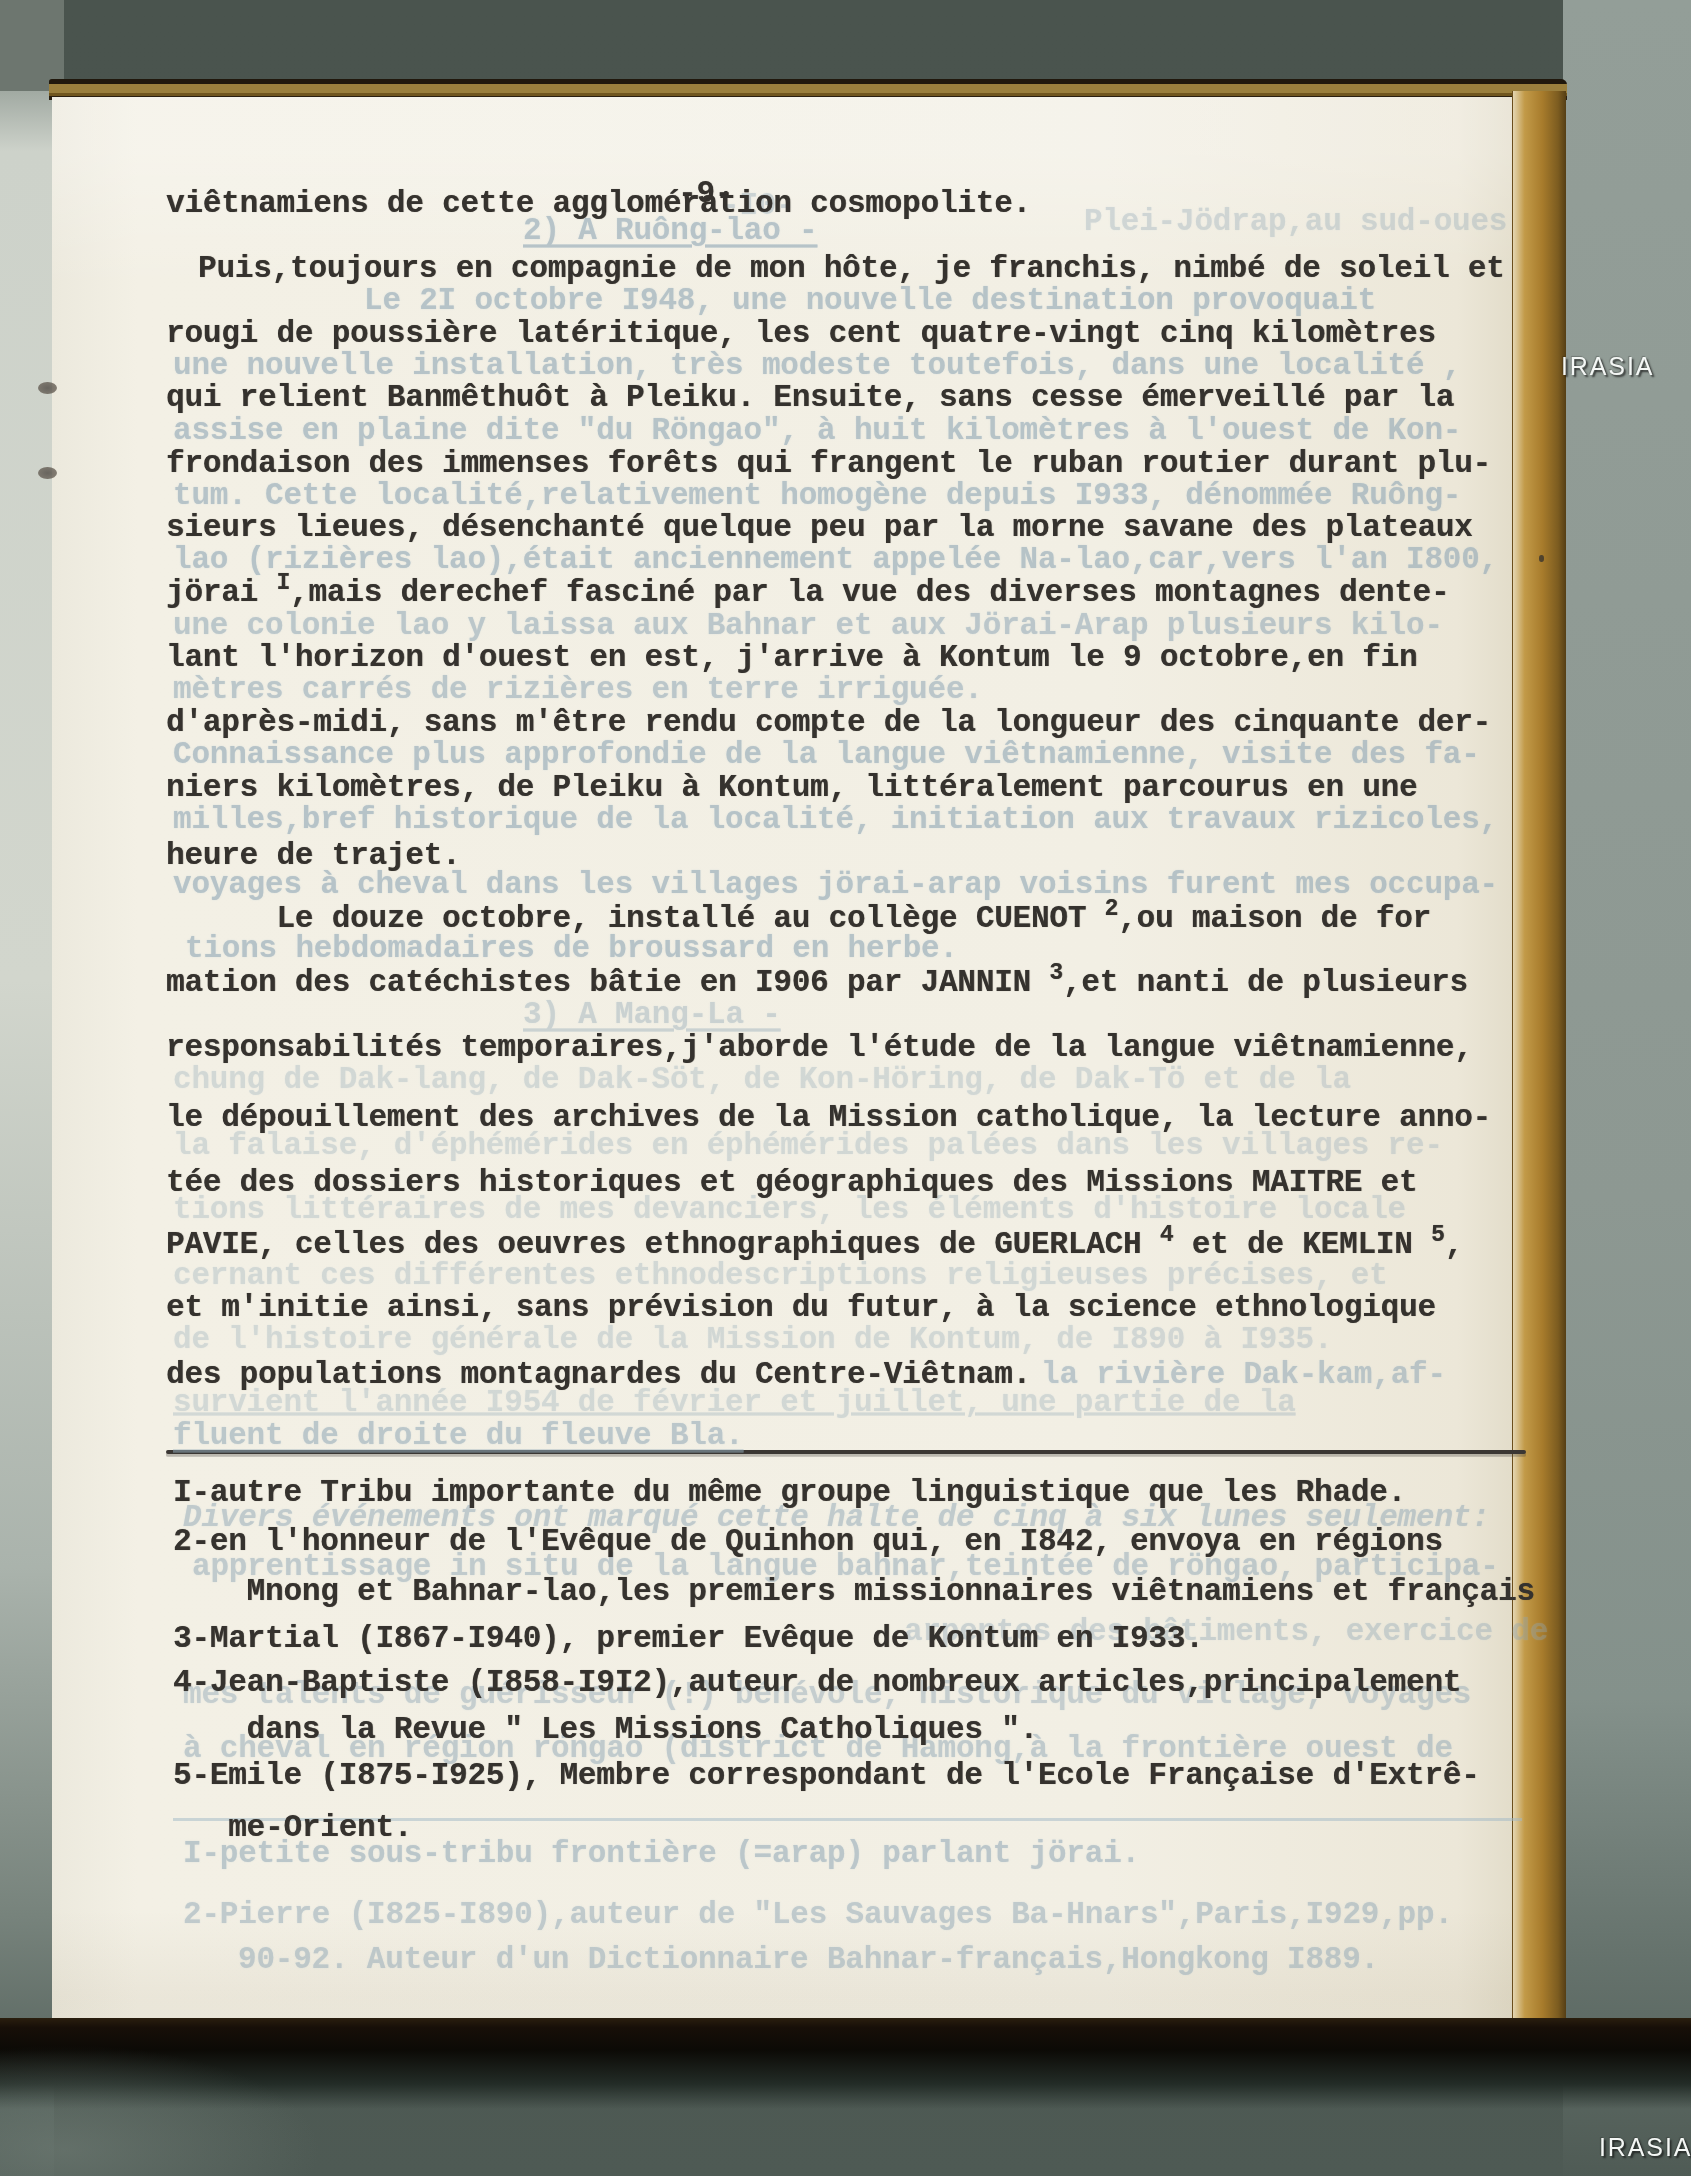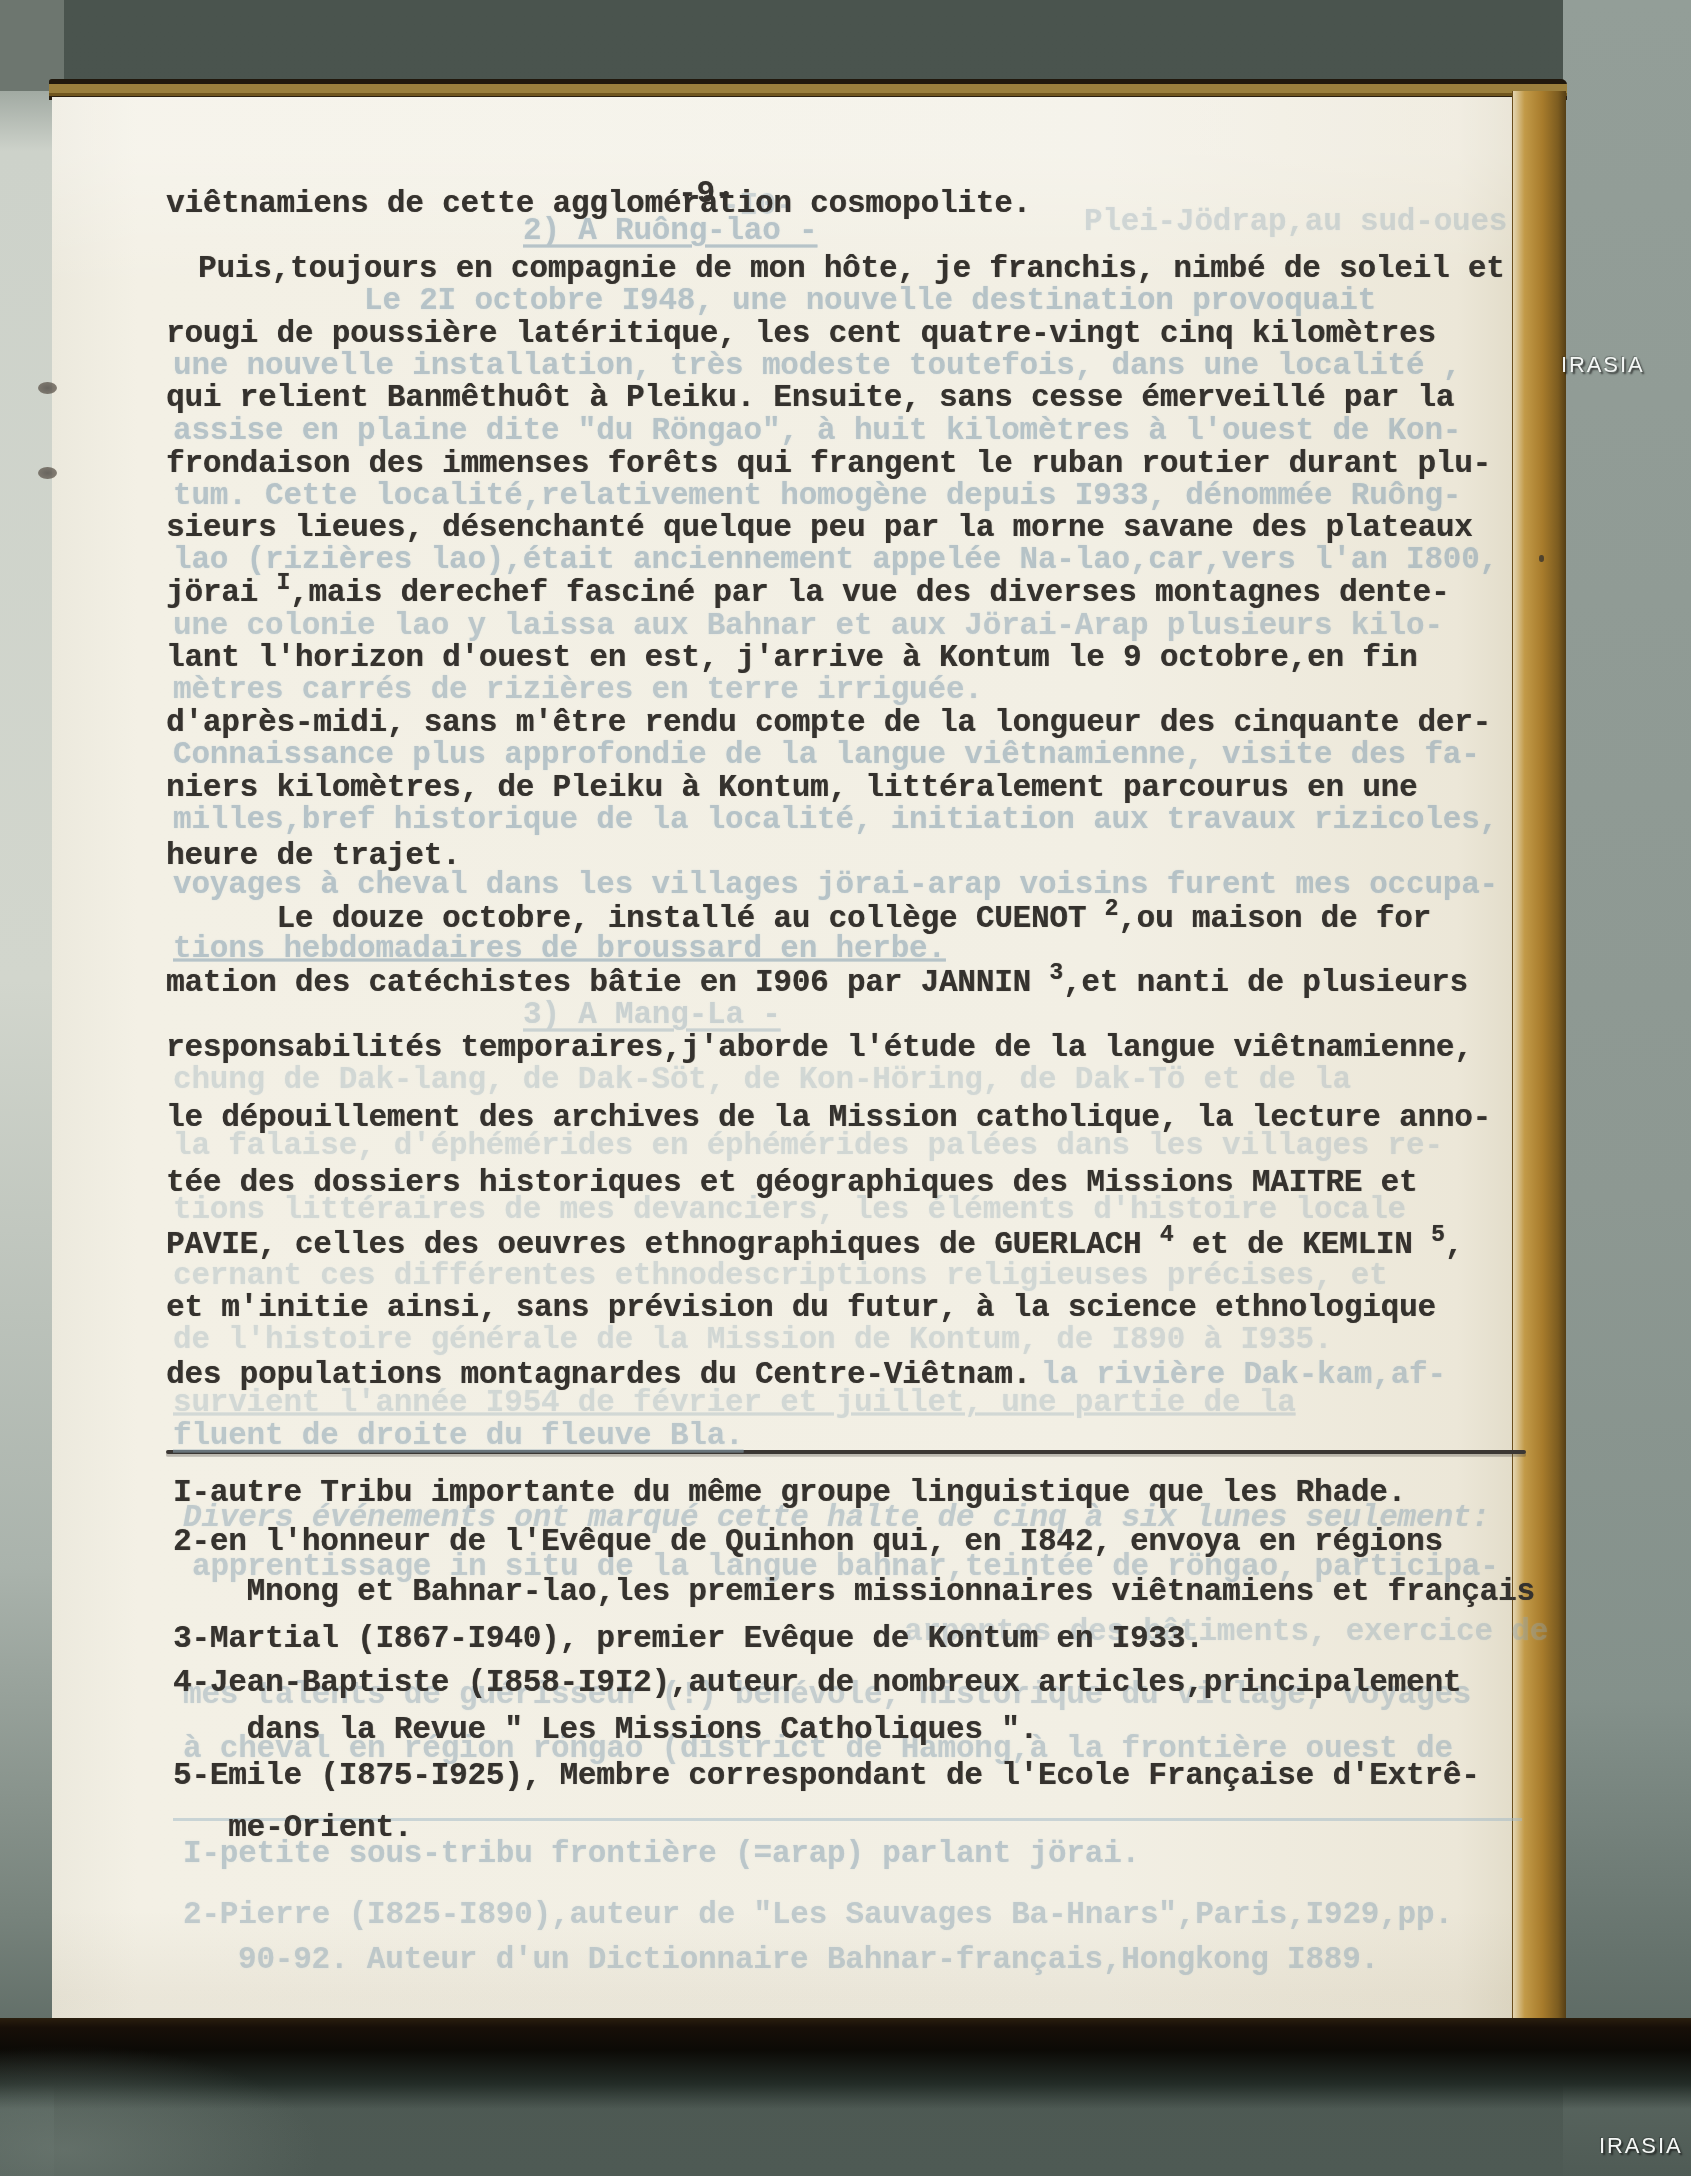--- a/index.html
+++ b/index.html
@@ -41,21 +41,21 @@
   .dark{color:#35322e;font-weight:bold;text-shadow:0.4px 0.5px 0.7px rgba(45,40,34,.65);}
   .faint{color:#8fa6b5;font-weight:bold;text-shadow:0 0 1.4px rgba(160,185,200,.75);}
   .u{text-decoration:underline;text-underline-offset:5.7px;}
   .sup{font-size:23px;position:relative;top:-12.3px;}
   
   #fn-sep{left:166px;top:1450px;width:1360px;height:3.8px;background:#3b3733;
       box-shadow:0 2.8px 0 rgba(60,55,50,.30);border-radius:1.9px;}
   #bleed-sep{left:173px;top:1818px;width:1349px;height:2.8px;
       background:rgba(160,183,198,.5);}
   
-  .wm{font-family:"Liberation Sans","DejaVu Sans",sans-serif;font-size:22px;
+  .wm{font-family:"Liberation Sans","DejaVu Sans",sans-serif;font-size:25px;
       color:#f4f7f5;letter-spacing:1.9px;
       text-shadow:1.9px 1.9px 1.9px rgba(15,15,15,.7),-0.9px -0.9px 0.9px rgba(15,15,15,.25);}
 </style>
 </head>
 <body>
 
 <div id="scan">
   <div class="abs" id="left-strip"></div>
   <div class="abs" id="right-strip"></div>
   <div class="abs" id="corner-tl"></div>
@@ -78,21 +78,21 @@
       <div class="tl faint" style="left: 364px; top: 300px; opacity: 0.6;"><span>Le 2I octobre I948, une nouvelle destination provoquait</span></div>
       <div class="tl faint" style="left: 173px; top: 365px; opacity: 0.6;"><span>une nouvelle installation, très modeste toutefois, dans une localité ,</span></div>
       <div class="tl faint" style="left: 173px; top: 430px; opacity: 0.6;"><span>assise en plaine dite "du Röngao", à huit kilomètres à l'ouest de Kon-</span></div>
       <div class="tl faint" style="left: 173px; top: 495px; opacity: 0.6;"><span>tum. Cette localité,relativement homogène depuis I933, dénommée Ruông-</span></div>
       <div class="tl faint" style="left: 173px; top: 559px; opacity: 0.6;"><span>lao (rizières lao),était anciennement appelée Na-lao,car,vers l'an I800,</span></div>
       <div class="tl faint" style="left: 173px; top: 625px; opacity: 0.55;"><span>une colonie lao y laissa aux Bahnar et aux Jörai-Arap plusieurs kilo-</span></div>
       <div class="tl faint" style="left: 173px; top: 689px; opacity: 0.55;"><span>mètres carrés de rizières en terre irriguée.</span></div>
       <div class="tl faint" style="left: 173px; top: 754px; opacity: 0.6;"><span>Connaissance plus approfondie de la langue viêtnamienne, visite des fa-</span></div>
       <div class="tl faint" style="left: 173px; top: 819px; opacity: 0.6;"><span>milles,bref historique de la localité, initiation aux travaux rizicoles,</span></div>
       <div class="tl faint" style="left: 173px; top: 884px; opacity: 0.6;"><span>voyages à cheval dans les villages jörai-arap voisins furent mes occupa-</span></div>
-      <div class="tl faint" style="left: 173px; top: 948px; opacity: 0.6; text-decoration: underline;"><span>tions hebdomadaires de broussard en herbe.</span></div>
+      <div class="tl faint" style="left: 185px; top: 948px; opacity: 0.6;"><span>tions hebdomadaires de broussard en herbe.</span></div>
       <div class="tl faint u" style="left: 523px; top: 1014px; opacity: 0.4;"><span>3) A Mang-La -</span></div>
       <div class="tl faint" style="left: 173px; top: 1079px; opacity: 0.32;"><span>chung de Dak-lang, de Dak-Söt, de Kon-Höring, de Dak-Tö et de la</span></div>
       <div class="tl faint" style="left: 173px; top: 1145px; opacity: 0.32;"><span>la falaise, d'éphémérides en éphémérides palées dans les villages re-</span></div>
       <div class="tl faint" style="left: 173px; top: 1209px; opacity: 0.32;"><span>tions littéraires de mes devanciers, les éléments d'histoire locale</span></div>
       <div class="tl faint" style="left: 173px; top: 1275px; opacity: 0.32; text-align: center;"><span>cernant ces différentes ethnodescriptions religieuses précises, et</span></div>
       <div class="tl faint" style="left: 173px; top: 1339px; opacity: 0.32;"><span>de l'histoire générale de la Mission de Kontum, de I890 à I935.</span></div>
       <div class="tl faint" style="left: 1041px; top: 1374px; opacity: 0.55;"><span>la rivière Dak-kam,af-</span></div>
       <div class="tl faint" style="left: 173px; top: 1402px; opacity: 0.32; text-decoration: underline;"><span>survient l'année I954 de février et juillet, une partie de la</span></div>
       <div class="tl faint u" style="left: 173px; top: 1435px; opacity: 0.55;"><span>fluent de droite du fleuve Bla.</span></div>
       <div class="tl faint" style="left: 183px; top: 1517px; opacity: 0.5; font-style: italic;"><span>Divers événements ont marqué cette halte de cinq à six lunes seulement:</span></div>

